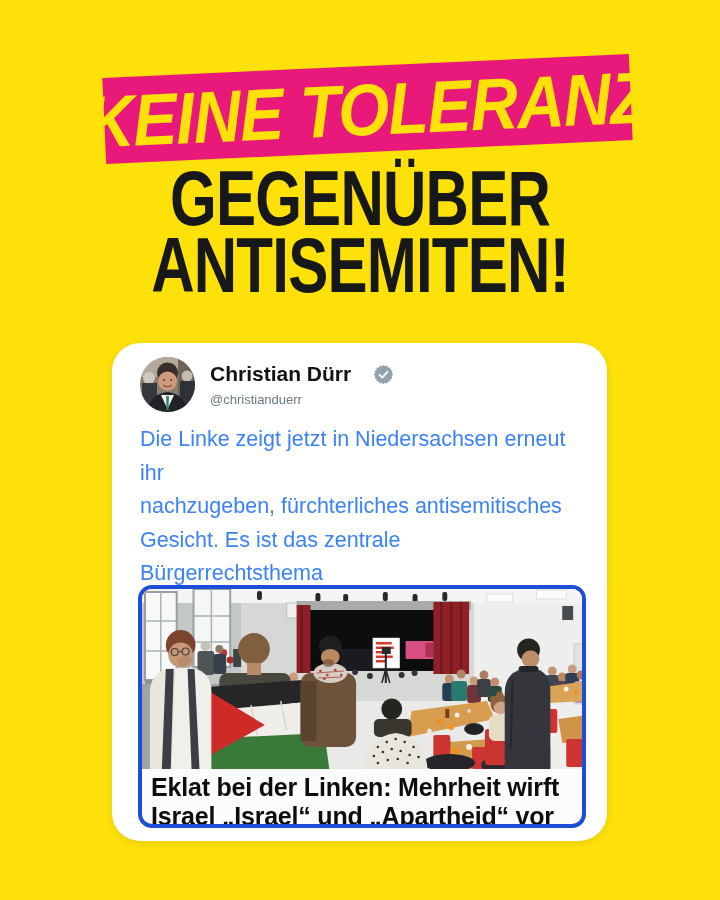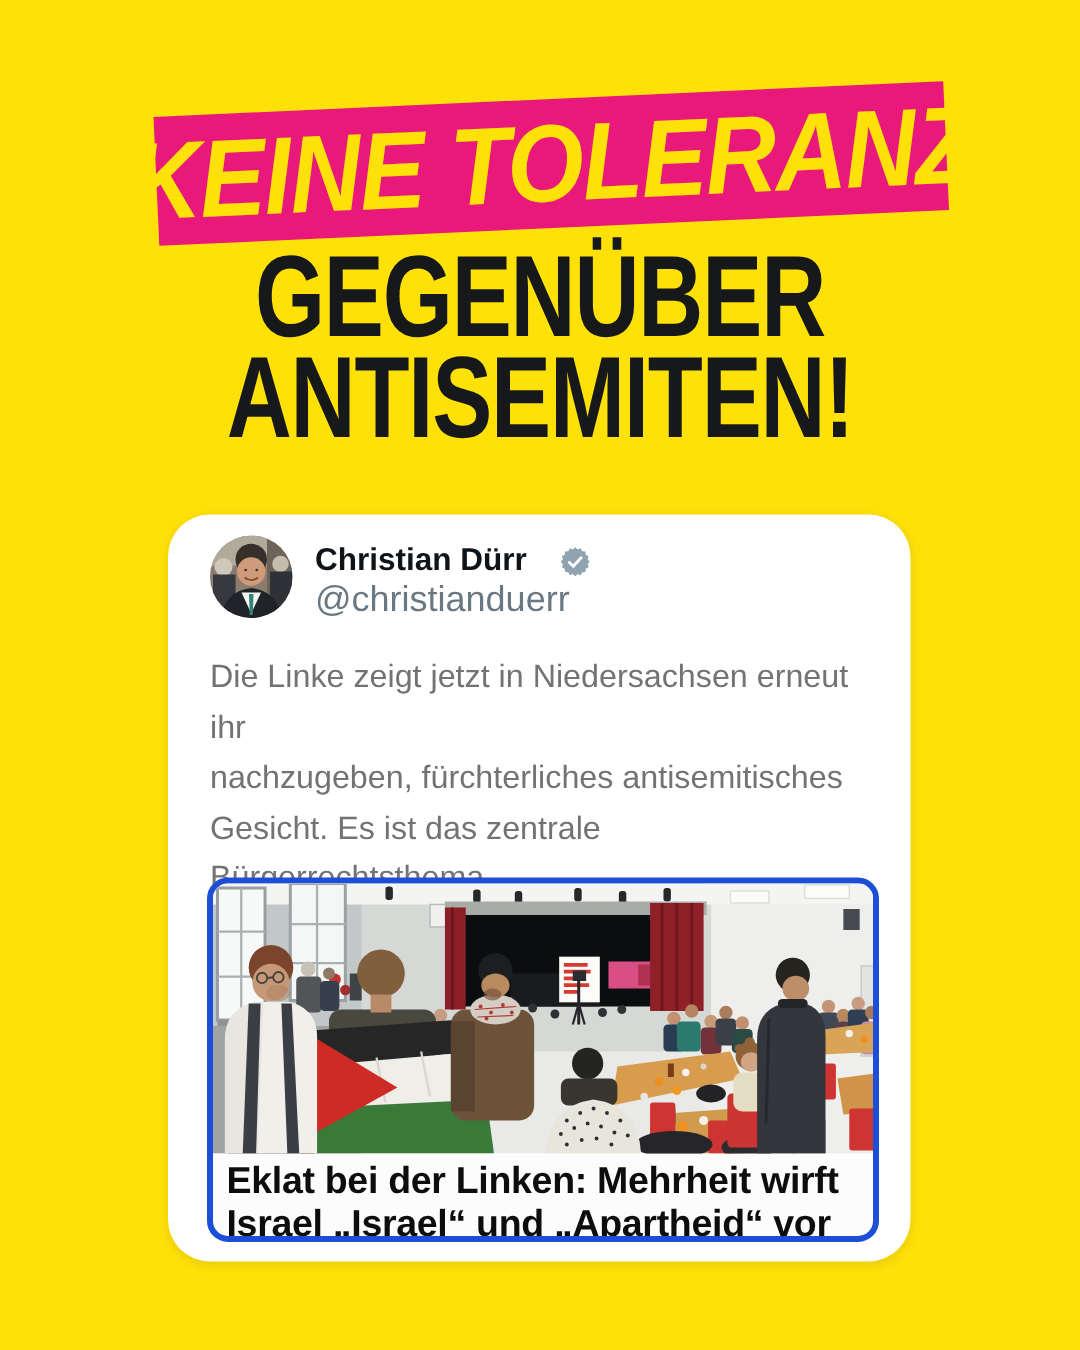--- a/index.html
+++ b/index.html
@@ -29,24 +29,24 @@
   
   .tweet-card{
     position:absolute;left:112px;top:343px;width:495px;height:498px;
     background:#ffffff;border-radius:28px;box-shadow:0 2px 8px rgba(0,0,0,.10);
   }
   .tweet-header{position:absolute;left:28px;top:14px;display:flex;align-items:flex-start;}
   .avatar{width:55px;height:55px;border-radius:50%;display:block;flex:0 0 auto;}
   .names{margin-left:15px;padding-top:5px;}
   .name-row{display:flex;align-items:center;gap:22px;font-size:21px;font-weight:bold;color:#0f1419;line-height:24px;}
   .badge{width:21px;height:21px;display:block;}
-  .handle{font-size:24px;color:#697882;margin-top:2px;line-height:24px;}
+  .handle{font-size:13px;color:#697882;margin-top:2px;line-height:24px;}
   .tweet-text{
     position:absolute;left:28px;top:80px;width:444px;
-    font-size:21.5px;line-height:33.5px;color:#737373;margin-top:12px;
+    font-size:21.5px;line-height:33.5px;color:#3b82f6;
   }
   
   .link-card{
     position:absolute;left:26px;top:242px;width:448px;height:243px;
     border:4px solid #1d4ed8;border-radius:14px;overflow:hidden;
     background:#fcfcfc;box-sizing:border-box;
   }
   .news-photo{display:block;width:446px;height:180px;}
   .headline{
     padding:4px 9px 0 9px;font-size:25px;font-weight:bold;line-height:29px;

